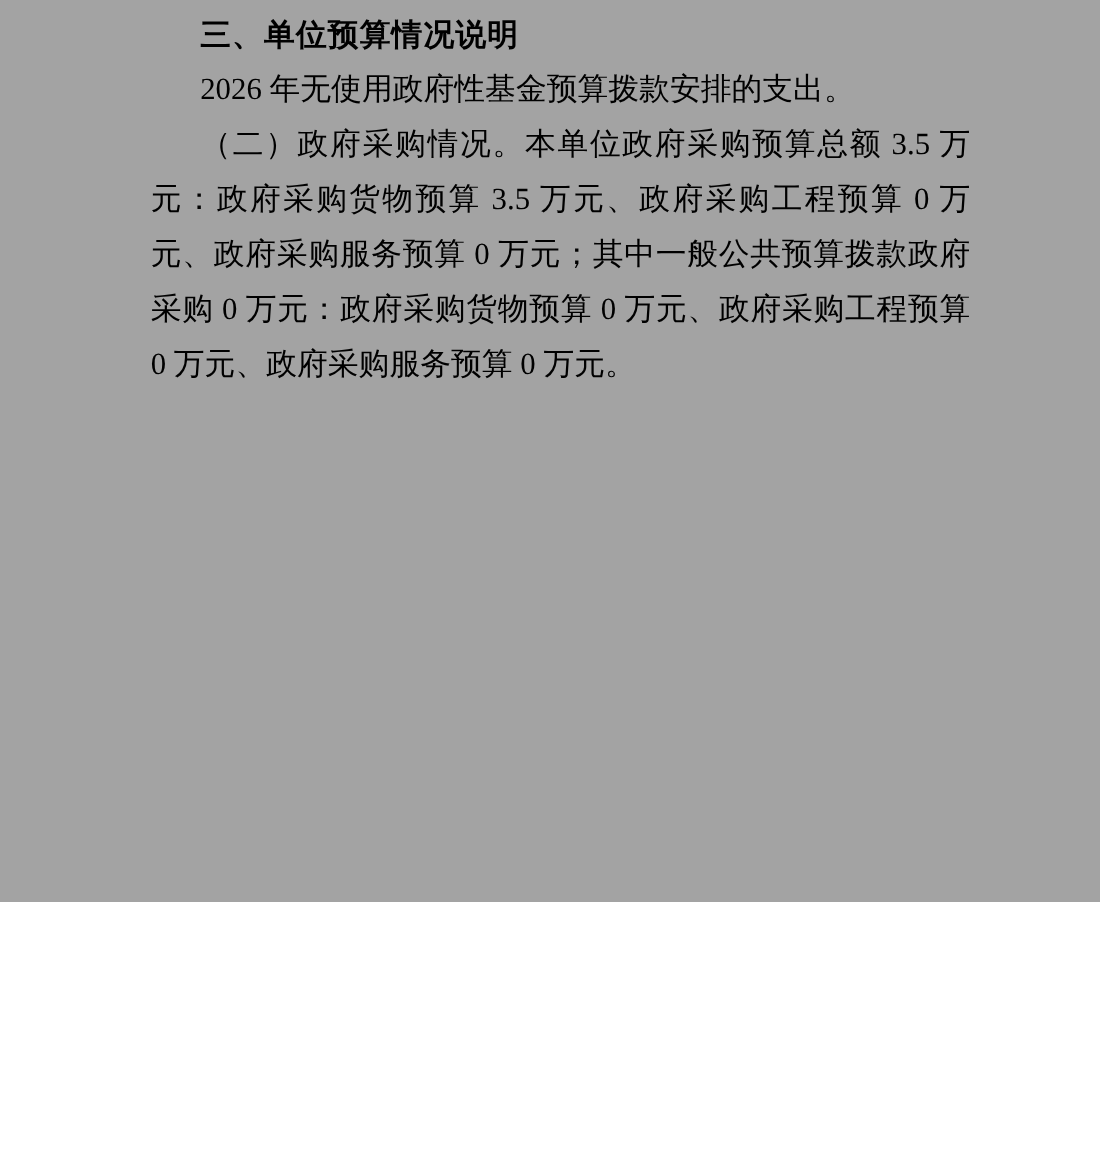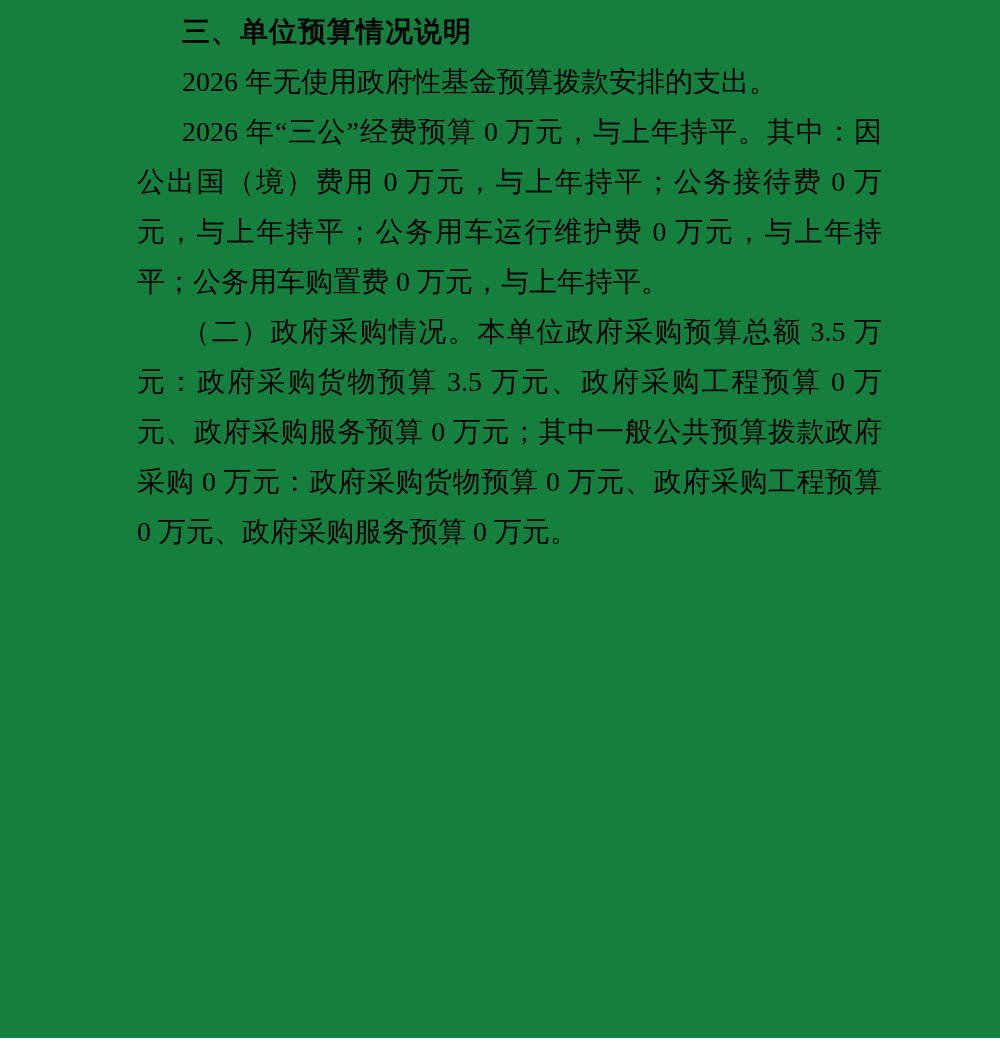--- a/index.html
+++ b/index.html
@@ -3,24 +3,24 @@
 <meta charset="utf-8">
 <style>
   html, body {
     margin: 0;
     padding: 0;
     background: #ffffff;
   }
   .page {
     position: relative;
     width: 1000px;
-    height: 1038px;
+    height: 820px;
     box-sizing: border-box;
     padding: 7px 118px 0 137px;
-    background: #15803d;
+    background: #a3a3a3;
     color: #000000;
     font-family: "Liberation Serif", "DejaVu Serif", serif;
     font-size: 28px;
     line-height: 50px;
     overflow: hidden;
   }
   .para {
     margin: 0;
     text-align: justify;
     text-justify: inter-character;
@@ -41,18 +41,17 @@
 </head>
 <body>
 
 <div class="page">
   <h2 class="heading">三、单位预算情况说明</h2>
 
 
   <p class="para">2026 年无使用政府性基金预算拨款安排的支出。</p>
 
 
-  <p class="para">2026 年“三公”经费预算 0 万元，与上年持平。其中：因公出国（境）费用 0 万元，与上年持平；公务接待费 0 万元，与上年持平；公务用车运行维护费 0 万元，与上年持平；公务用车购置费 0 万元，与上年持平。</p>
 
 
 
   <p class="para">（二）政府采购情况。本单位政府采购预算总额 3.5 万元：政府采购货物预算 3.5 万元、政府采购工程预算 0 万元、政府采购服务预算 0 万元；其中一般公共预算拨款政府采购 0 万元：政府采购货物预算 0 万元、政府采购工程预算 0 万元、政府采购服务预算 0 万元。</p>
 </div>
 
 </body></html>

